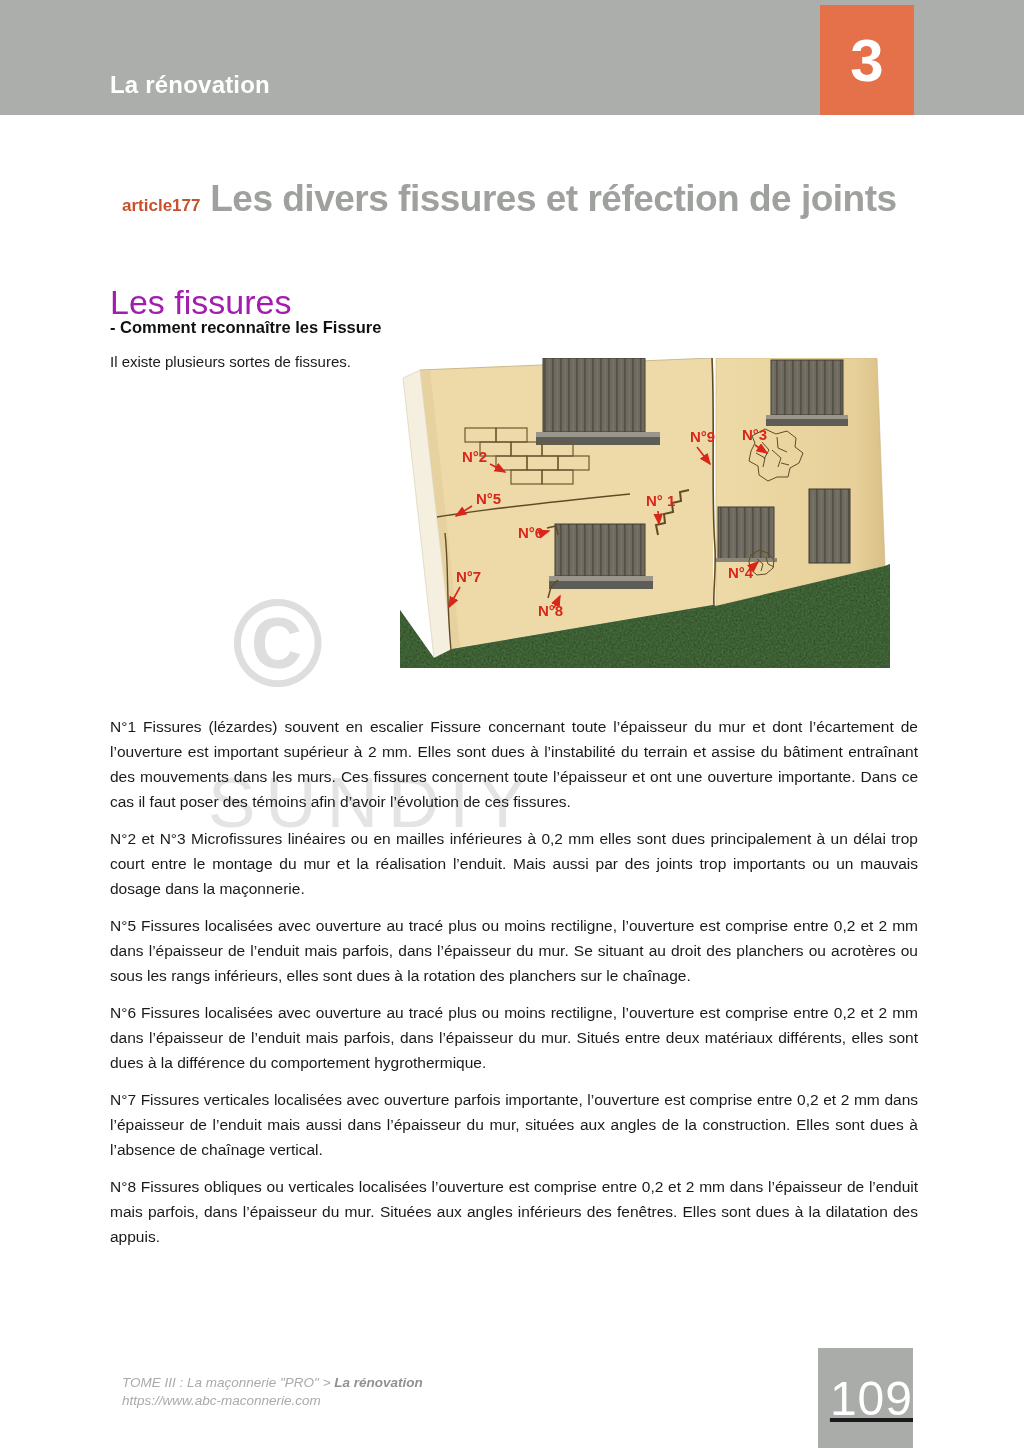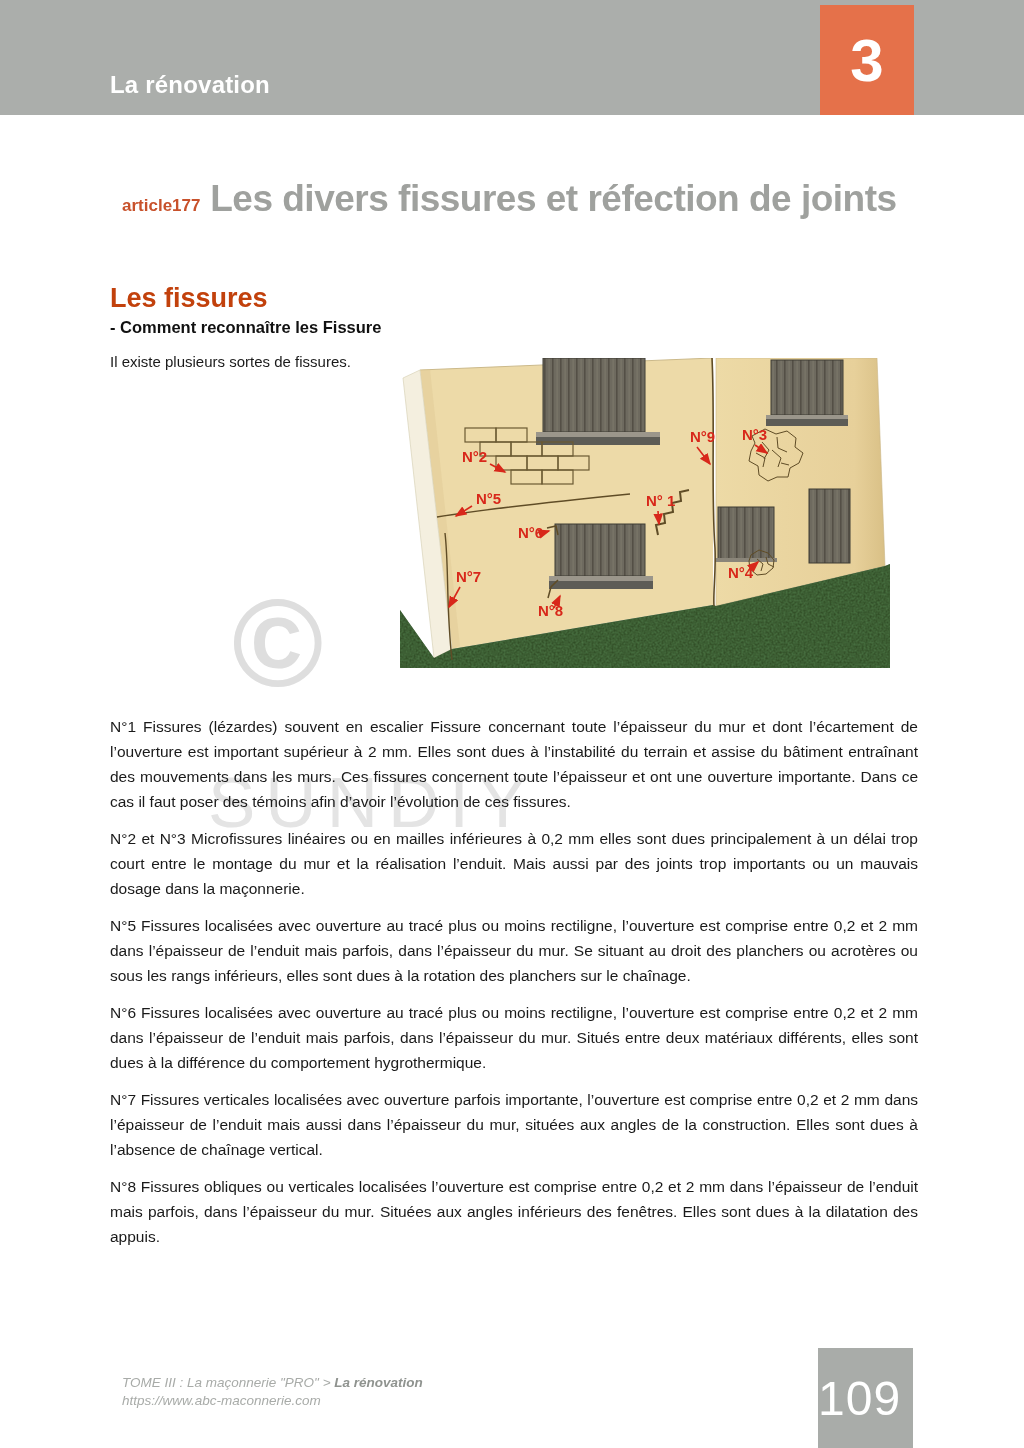--- a/index.html
+++ b/index.html
@@ -8,21 +8,21 @@
     font-family:"Liberation Sans",sans-serif;color:#1a1a1a;overflow:hidden;
   }
   
   .header-band{position:absolute;left:0;top:0;width:1024px;height:115px;background:#abaeab;}
   .header-title{position:absolute;left:110px;bottom:16px;color:#ffffff;font-size:24px;font-weight:bold;letter-spacing:.2px;}
   .chapter-box{position:absolute;left:820px;top:5px;width:94px;height:110px;background:#e5714a;display:flex;align-items:center;justify-content:center;}
   .chapter-num{color:#ffffff;font-size:60px;font-weight:bold;}
   
   .title-block{position:absolute;left:110px;top:176px;width:836px;font-size:37px;line-height:46px;font-weight:bold;color:#9fa19e;letter-spacing:-0.5px;margin-left:12px;}
   .article-ref{font-size:17px;color:#c8512b;letter-spacing:0;}
-  .subtitle{position:absolute;left:110px;top:283px;font-size:27px;font-weight:bold;color:#c2410c;}
+  .subtitle{position:absolute;left:110px;top:283px;font-size:34px;font-weight:normal;color:#a21caf;}
   .question-heading{position:absolute;left:110px;top:318px;font-size:16.5px;font-weight:bold;color:#111;}
   
   .intro-col{position:absolute;left:110px;top:351px;width:272px;font-size:15px;line-height:21.5px;text-align:justify;}
   .intro-col p{margin:0;}
   .bullets{margin-top:22px;}
   .bullet-item{display:flex;font-weight:bold;font-size:16.5px;line-height:23px;width:260px;}
   .bullet-square{width:6px;height:6px;background:#111;margin:9px 8px 0 2px;flex:none;}
   .bullet-text{width:250px;}
   
   .figure{position:absolute;left:400px;top:358px;width:490px;height:310px;}
@@ -30,21 +30,21 @@
   
   .wm-copyright{position:absolute;left:232px;top:572px;font-size:124px;color:#dedede;z-index:0;font-weight:bold;}
   .wm-text{position:absolute;left:208px;top:762px;font-size:71px;font-weight:normal;color:#e4e4e4;letter-spacing:10px;z-index:0;}
   
   .paragraphs{position:absolute;left:110px;top:714px;width:808px;z-index:1;}
   .num-para{font-size:15.5px;line-height:25px;text-align:justify;margin:0 0 12px 0;}
   .num-para b{font-weight:normal;margin-top:48px;}
   
   .footer-crumbs{position:absolute;left:122px;top:1374px;font-size:13.5px;line-height:18px;color:#a8aba8;font-style:italic;}
   .footer-crumbs b{color:#8f938f;}
-  .page-box{position:absolute;left:818px;top:1348px;width:95px;height:100px;background:#a9aca9;display:flex;align-items:center;justify-content:flex-start;}
+  .page-box{position:absolute;left:818px;top:1348px;width:95px;height:100px;background:#a9aca9;display:flex;align-items:center;justify-content:flex-end;text-decoration:underline;}
   .page-num{color:#ffffff;font-size:48px;font-weight:400;letter-spacing:1px;}
 </style>
 </head>
 <body>
 
 <div class="header-band">
   <div class="header-title">La rénovation</div>
   <div class="chapter-box">
     <span class="chapter-num">3</span>
   </div>

